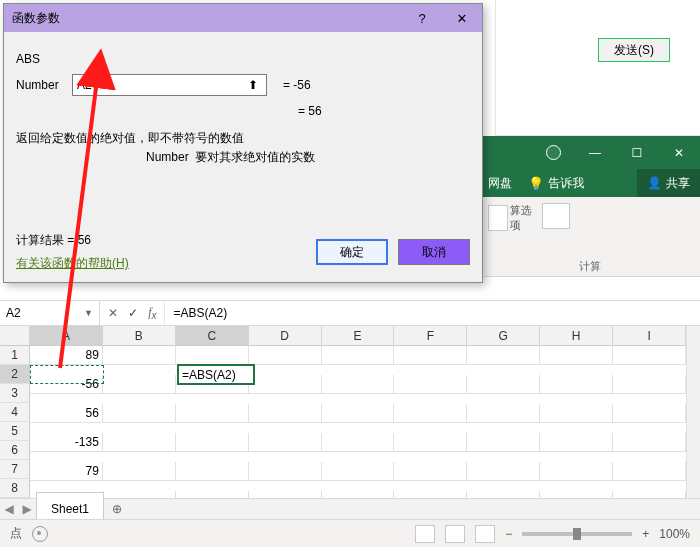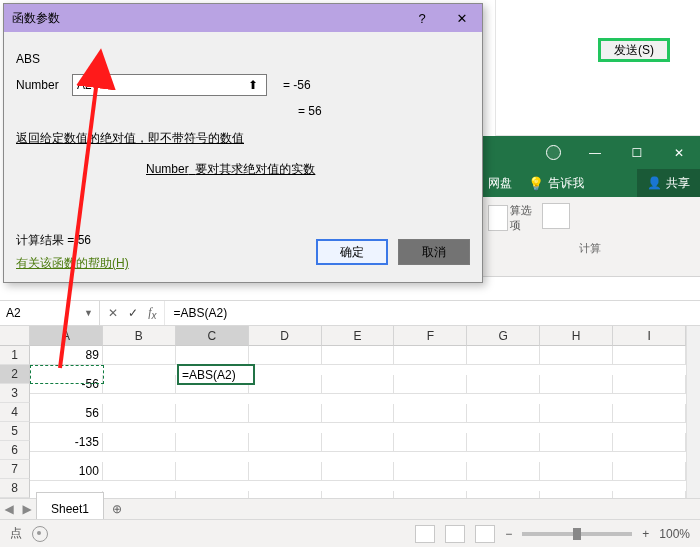--- a/index.html
+++ b/index.html
@@ -5,21 +5,21 @@
   * { box-sizing: border-box; margin: 0; padding: 0; font-family: "Microsoft YaHei", "Segoe UI", sans-serif; }
   body { width: 700px; height: 547px; position: relative; overflow: hidden; background: #fff; font-size: 12px; }
 
   
   .bg-top-right {
     position: absolute; right: 0; top: 0; width: 205px; height: 136px;
     background: #fff; border-left: 1px solid #e4e4e4; border-bottom: 1px solid #e4e4e4;
   }
   .send-btn {
     position: absolute; right: 30px; top: 38px; width: 72px; height: 24px;
-    border: 3px solid #22c55e; background: #f1f1f1; font-size: 12px;
+    border: 1px solid #22c55e; background: #f1f1f1; font-size: 12px;
     display: flex; align-items: center; justify-content: center; margin-left: 16px;
   }
 
   .titlebar-excel {
     position: absolute; left: 480px; top: 136px; right: 0; height: 33px;
     background: #217346; display: flex; align-items: center; justify-content: flex-end; gap: 0;
   }
   .titlebar-excel .tbtn { width: 42px; height: 33px; display:flex; align-items:center; justify-content:center; color:#fff; }
   .titlebar-excel .circ { width:15px; height:15px; border:1.5px solid #fff; border-radius:50%; background:rgba(255,255,255,0.08);}
 
@@ -30,21 +30,21 @@
   .ribbon-row .pill { padding: 0 8px; display:flex; align-items:center; gap:4px; height:100%; }
   .ribbon-row .bulb { font-size:13px; }
 
   .ribbon-body {
     position: absolute; left: 480px; top: 197px; right: 0; height: 80px;
     background: #f3f2f1; border-bottom: 1px solid #d4d4d4;
     display:flex; align-items:flex-start; padding:6px 8px; gap:10px; color:#555;
   }
   .ribbon-body .bigbtn { width:44px; display:flex; flex-direction:row; align-items:center; font-size:11px; gap:2px; }
   .ribbon-body .ibox { width:28px; height:26px; border:1px solid #c8c8c8; background:#fff; }
-  .ribbon-body .grp-label { position:absolute; bottom:20px; left:0; right:0; text-align:center; font-size:11px; color:#666; }
+  .ribbon-body .grp-label { position:absolute; bottom:2px; left:0; right:0; text-align:center; font-size:11px; color:#666; }
 
   
   .fxrow {
     position: absolute; left: 0; top: 300px; right: 0; height: 26px;
     background: #fff; border-top:1px solid #d9d9d9; border-bottom:1px solid #d9d9d9;
     display:flex; align-items:stretch;
   }
   .namebox {
     width: 100px; border-right:1px solid #d9d9d9; display:flex; align-items:center;
     padding: 0 6px; justify-content:space-between;
@@ -135,28 +135,28 @@
   .argrow { display:flex; align-items:center; gap:8px; margin-bottom:6px; }
   .argrow label { width:48px; }
   .argrow .inp {
     width:195px; height:22px; border:1px solid #7a7a7a; background:#fff; padding:0 4px;
     display:flex; align-items:center; justify-content:space-between;
   }
   .argrow .inp input { border:none; outline:none; width:160px; font-size:12px; }
   .argrow .refbtn { width:18px; text-align:center; }
   .eq { margin-left:8px; }
   .res-row { margin-left:282px; margin-top:8px; }
-  .desc { margin-top:12px;text-decoration:underline; }
-  .argdesc { margin-top:14px; margin-left:130px;text-decoration:underline; }
+  .desc { margin-top:12px; }
+  .argdesc { margin-top:2px; margin-left:130px; }
   .dlg-footer { position:absolute; left:12px; right:12px; bottom:10px; display:flex; align-items:center; justify-content:space-between; }
   .dlg-footer .calc { }
   .dlg-footer .link { color:#4d7c0f; text-decoration:underline; cursor:pointer; display:block; margin-top:6px; }
   .dlg-buttons { display:flex; gap:10px; }
   .dlg-buttons button {
-    width:72px; height:26px; border:1px solid #7a7a7a; background:#737373; font-size:12px;
+    width:72px; height:26px; border:1px solid #7a7a7a; background:#8b5cf6; font-size:12px;
   }
   .dlg-buttons button.primary { border:2px solid #3b78e7; background:#eef4ff; }
 
   
   .arrow-svg { position:absolute; left:0; top:0; z-index:60; pointer-events:none; }
 
   .share-pill { margin-left:auto; height:100%; padding:0 10px; display:flex; align-items:center; gap:4px; background:#1a5a37; }
 </style>
 </head>
 <body>
@@ -272,20 +272,31 @@
         <div class="cell"></div>
         <div class="cell"></div>
         <div class="cell"></div>
         <div class="cell"></div>
         <div class="cell"></div>
         <div class="cell"></div>
         <div class="cell"></div>
         <div class="cell"></div>
       </div>
     <div class="crow">
+        <div class="cell">79</div>
+        <div class="cell"></div>
+        <div class="cell"></div>
+        <div class="cell"></div>
+        <div class="cell"></div>
+        <div class="cell"></div>
+        <div class="cell"></div>
+        <div class="cell"></div>
+        <div class="cell"></div>
+      </div>
+    <div class="crow">
         <div class="cell">100</div>
         <div class="cell"></div>
         <div class="cell"></div>
         <div class="cell"></div>
         <div class="cell"></div>
         <div class="cell"></div>
         <div class="cell"></div>
         <div class="cell"></div>
         <div class="cell"></div>
       </div>

